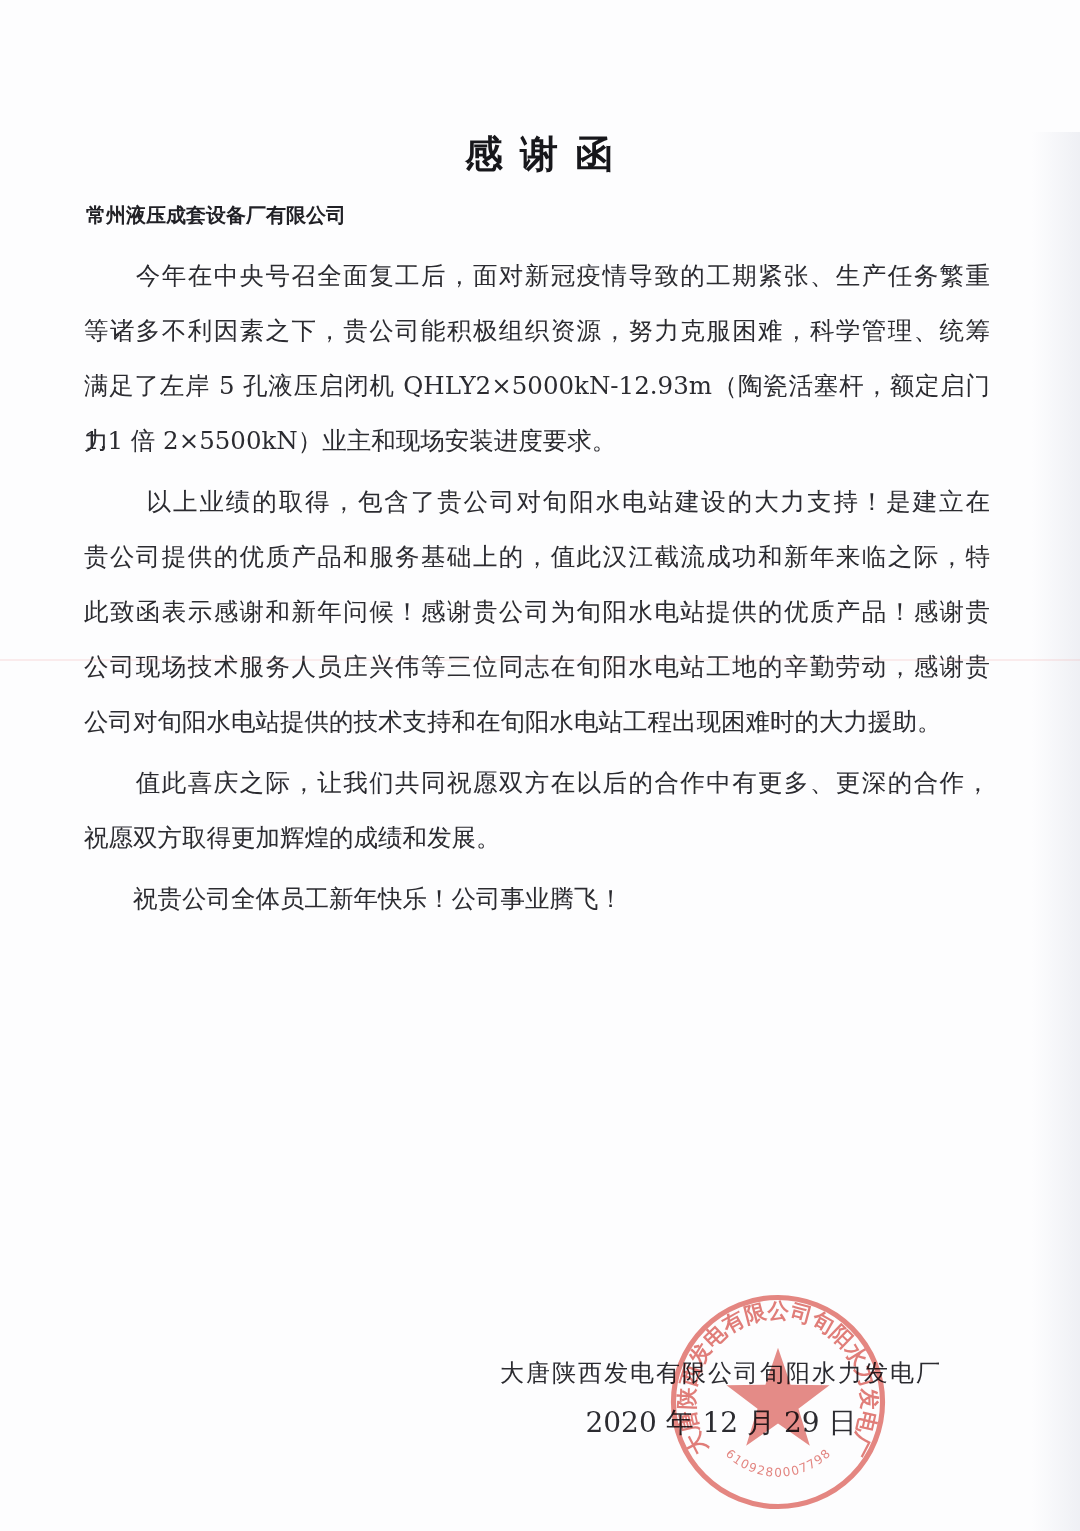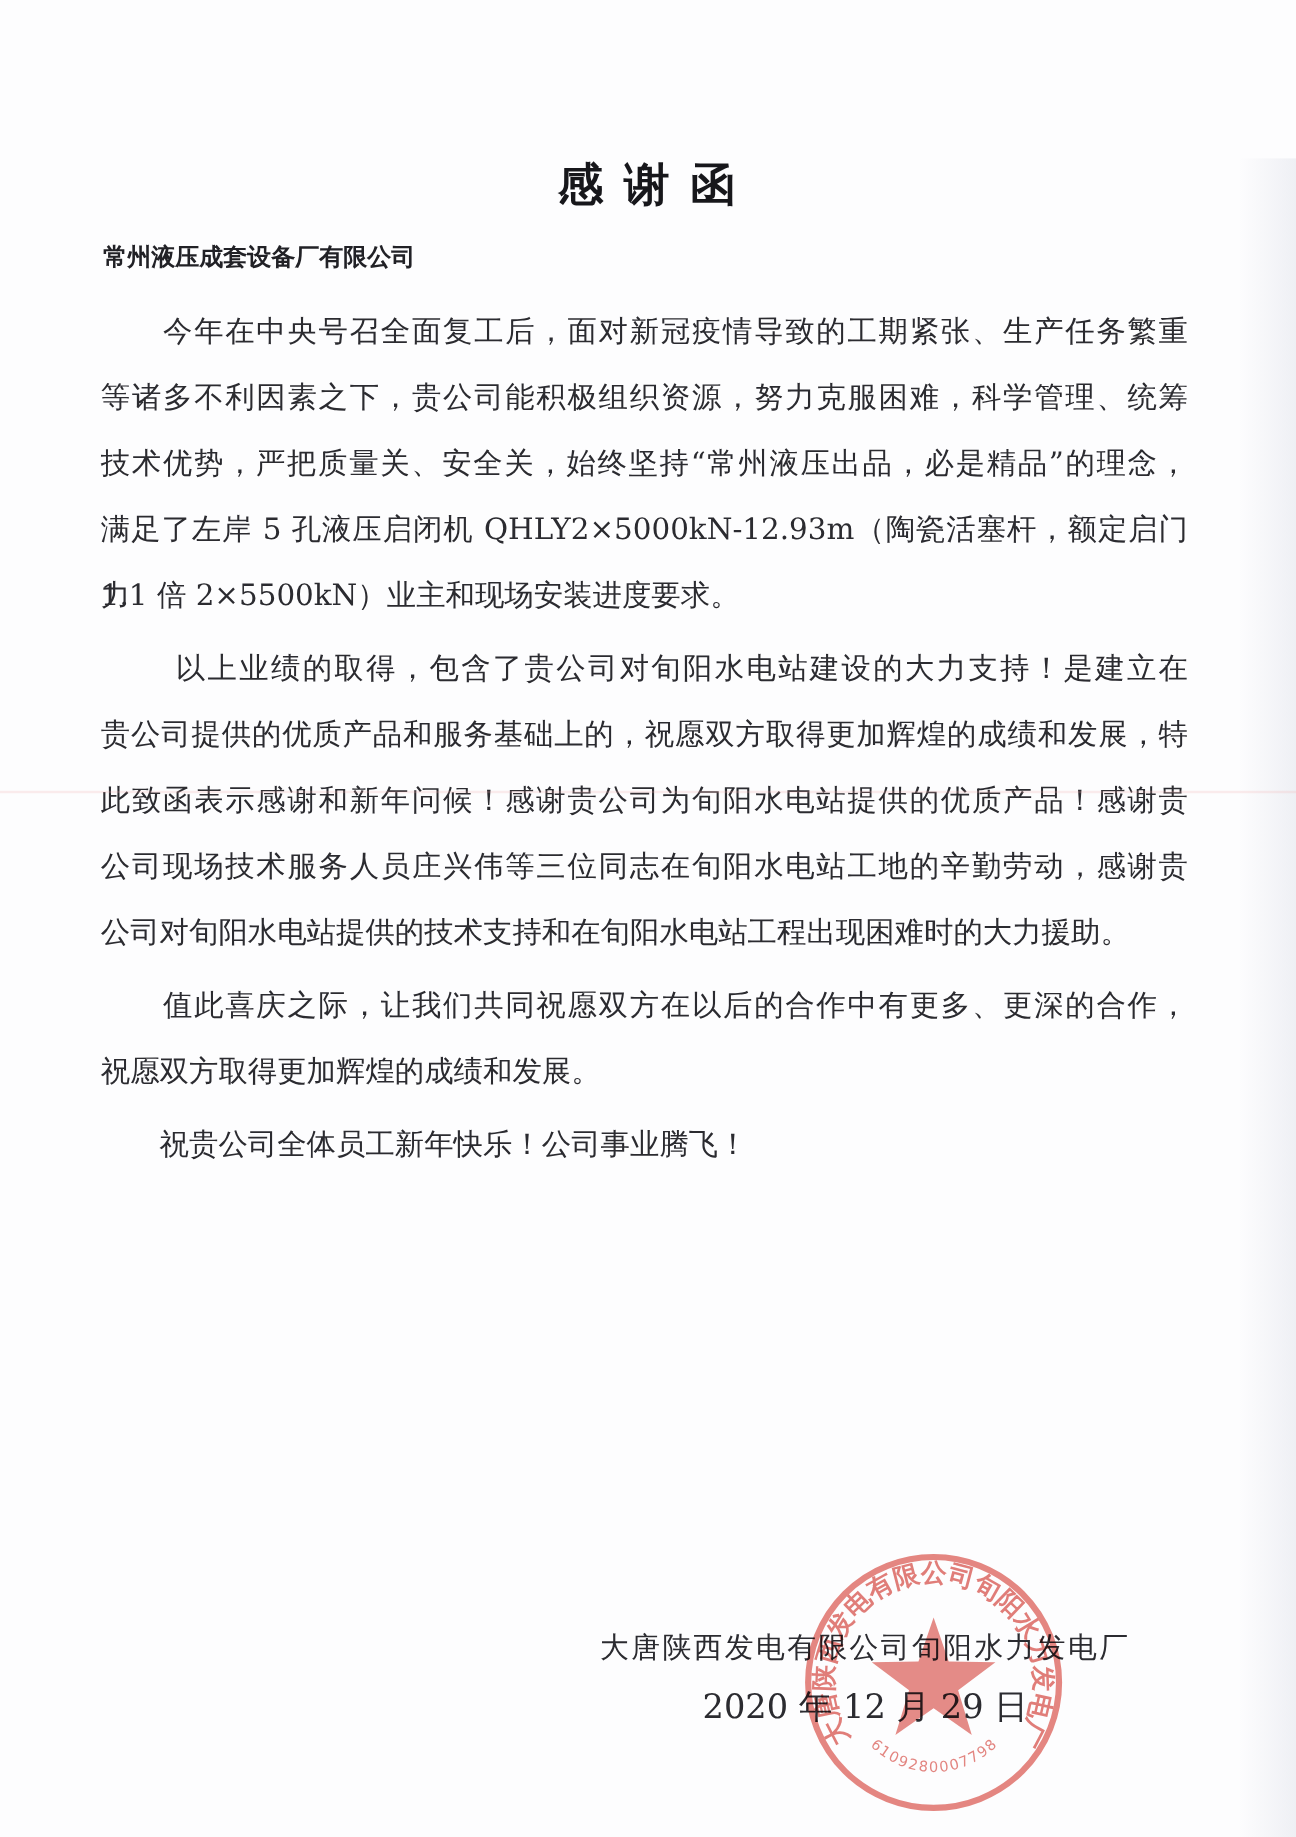--- a/index.html
+++ b/index.html
@@ -80,27 +80,26 @@
   <div class="scan-line"></div>
 
   <div class="title">感  谢  函</div>
 
   <div class="recipient">常州液压成套设备厂有限公司</div>
 
   <div class="letter-body">
       <div class="para">
         <div class="line">　　今年在中央号召全面复工后，面对新冠疫情导致的工期紧张、生产任务繁重</div>
         <div class="line">等诸多不利因素之下，贵公司能积极组织资源，努力克服困难，科学管理、统筹</div>
-        <div class="line">技术优势，严把质量关、安全关，始终坚持“常州液压出品，必是精品”的理念，</div>
         <div class="line">满足了左岸 5 孔液压启闭机 QHLY2×5000kN-12.93m（陶瓷活塞杆，额定启门力</div>
         <div class="line last">1.1 倍 2×5500kN）业主和现场安装进度要求。</div>
       </div>
       <div class="para">
         <div class="line">　　 以上业绩的取得，包含了贵公司对旬阳水电站建设的大力支持！是建立在</div>
-        <div class="line">贵公司提供的优质产品和服务基础上的，祝愿双方取得更加辉煌的成绩和发展，特</div>
+        <div class="line">贵公司提供的优质产品和服务基础上的，值此汉江截流成功和新年来临之际，特</div>
         <div class="line">此致函表示感谢和新年问候！感谢贵公司为旬阳水电站提供的优质产品！感谢贵</div>
         <div class="line">公司现场技术服务人员庄兴伟等三位同志在旬阳水电站工地的辛勤劳动，感谢贵</div>
         <div class="line last">公司对旬阳水电站提供的技术支持和在旬阳水电站工程出现困难时的大力援助。</div>
       </div>
       <div class="para">
         <div class="line">　　值此喜庆之际，让我们共同祝愿双方在以后的合作中有更多、更深的合作，</div>
         <div class="line last">祝愿双方取得更加辉煌的成绩和发展。</div>
       </div>
       <div class="para">
         <div class="line last">　　祝贵公司全体员工新年快乐！公司事业腾飞！</div>

